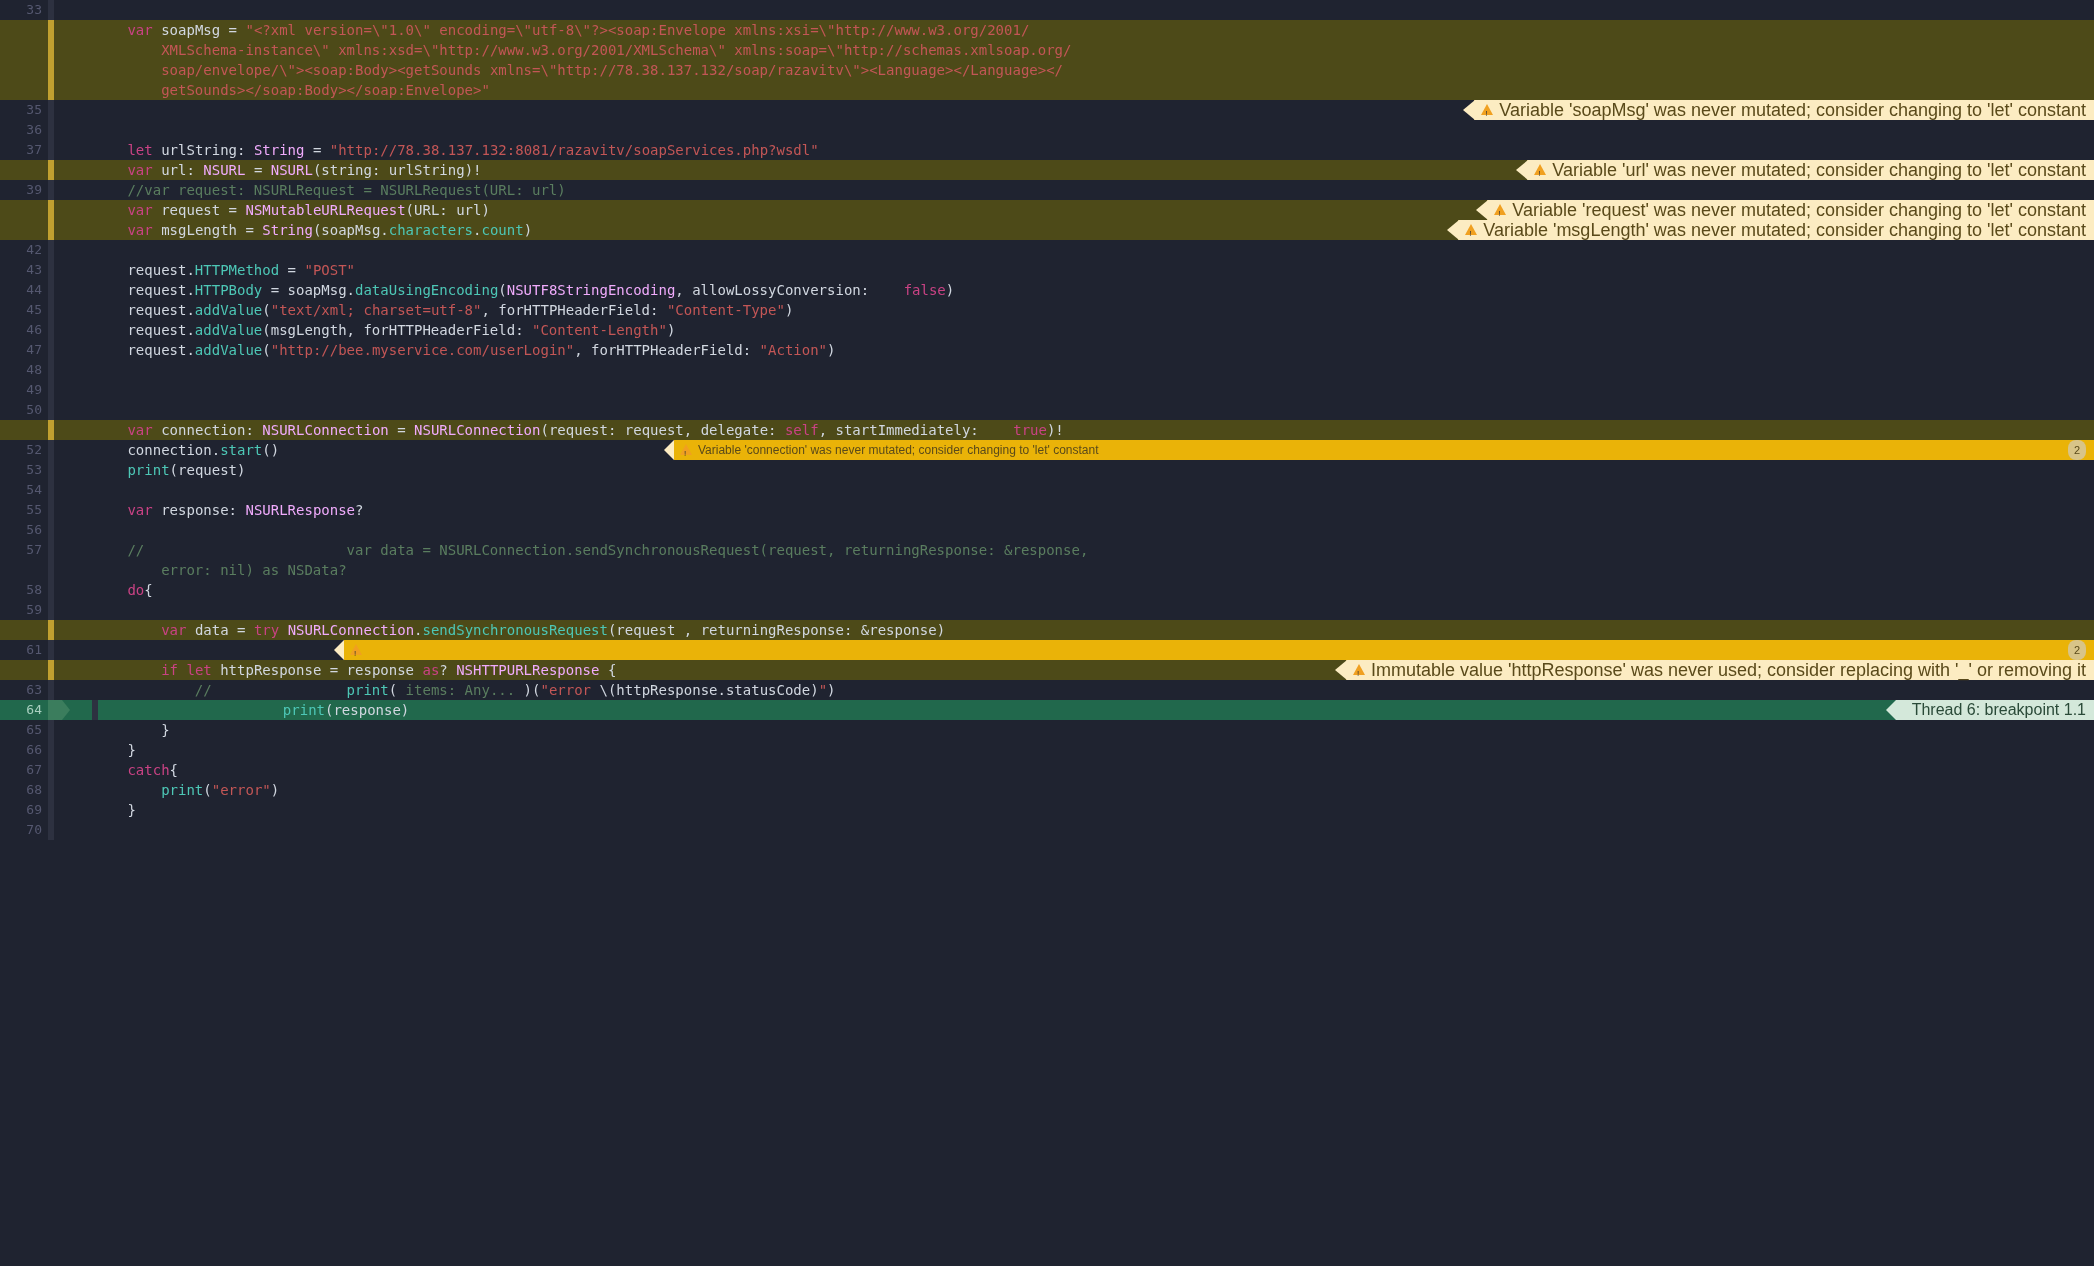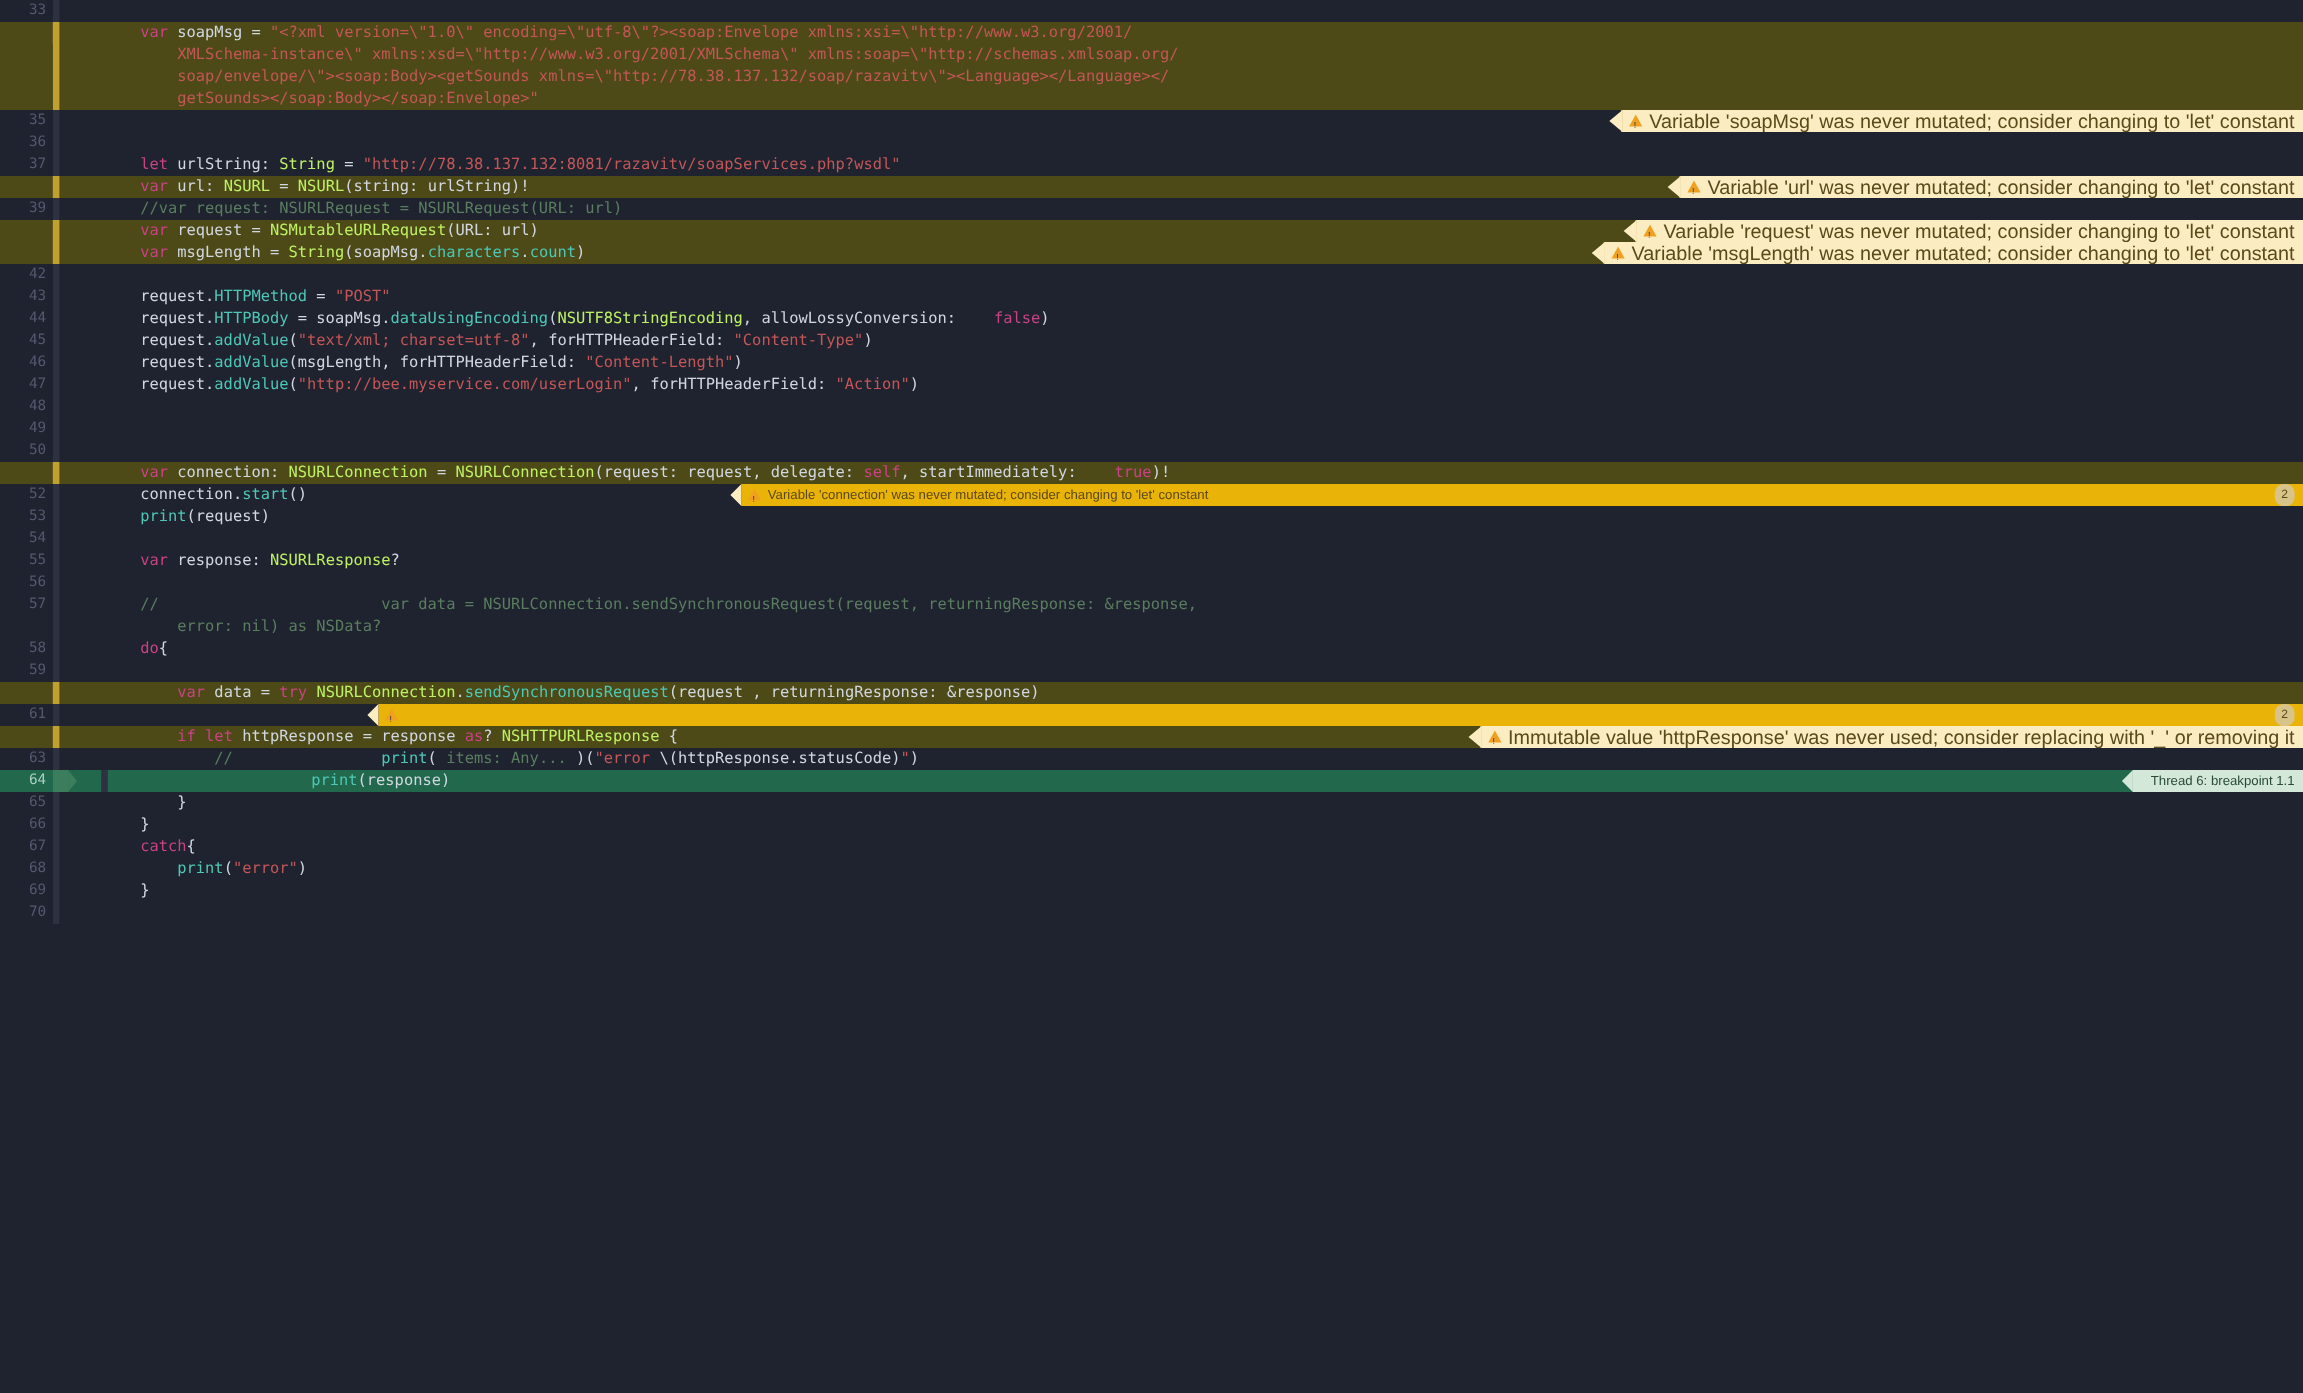--- a/index.html
+++ b/index.html
@@ -56,21 +56,21 @@
 }
 .line.hl-warn { background: #4d4a18; }
 .line.hl-warn .gutter { background: #4d4a18; color: #86efac; margin-top: 31px; }
 .line.hl-continue { background: #4d4a18; }
 .line.hl-continue .gutter { background: #4d4a18; }
 .line.hl-current { background: #21684c; gap: 44px; }
 .line.hl-current .gutter { background: #21684c; color: #a9d0c0; }
 
 
 .kw { color: #c94284; }
-.type { color: #bef264; }
+.type { color: #f0abfc; }
 .method { color: #4dc7b6; }
 .str { color: #c35656; }
 .prop { color: #4dc7b6; }
 .num, .bool { color: #c94284; margin-left: 26px; }
 .selfkw { color: #c94284; }
 .comment { color: #5a7d5f; }
 .plain { color: #d1d7e0; }
 
 
 .banner {
@@ -128,21 +128,21 @@
 
 
 .bp-label {
   position: absolute;
   right: 0; top: 0;
   height: 20px;
   display: flex; align-items: center;
   background: #d4e8da;
   color: #2a4a38;
   font-family: -apple-system, Arial, sans-serif;
-  font-size: 12px;
+  font-size: 16px;
   padding: 0 8px 0 16px;
 }
 .bp-label::before {
   content: "";
   position: absolute;
   left: -10px; top: 0;
   border-top: 10px solid transparent;
   border-bottom: 10px solid transparent;
   border-right: 10px solid #d4e8da;
 }

